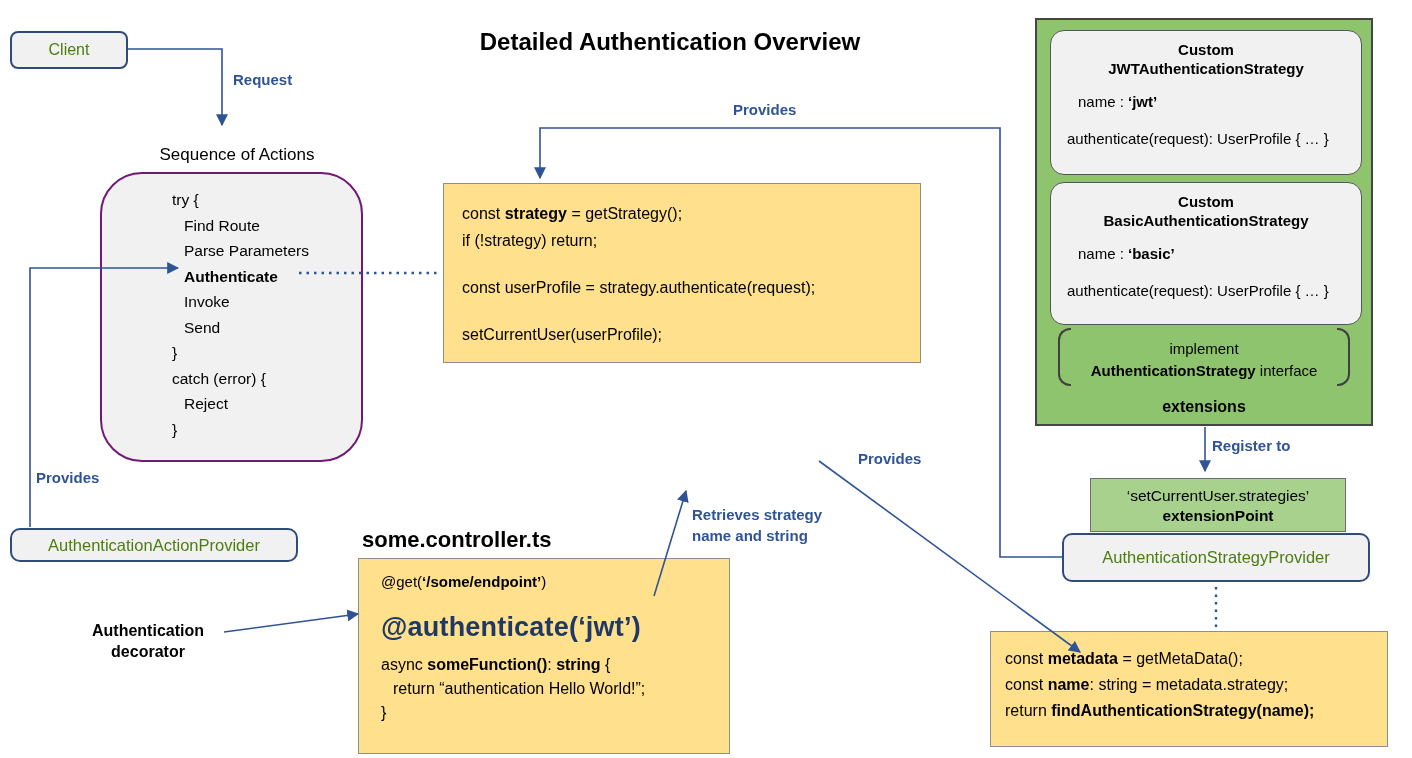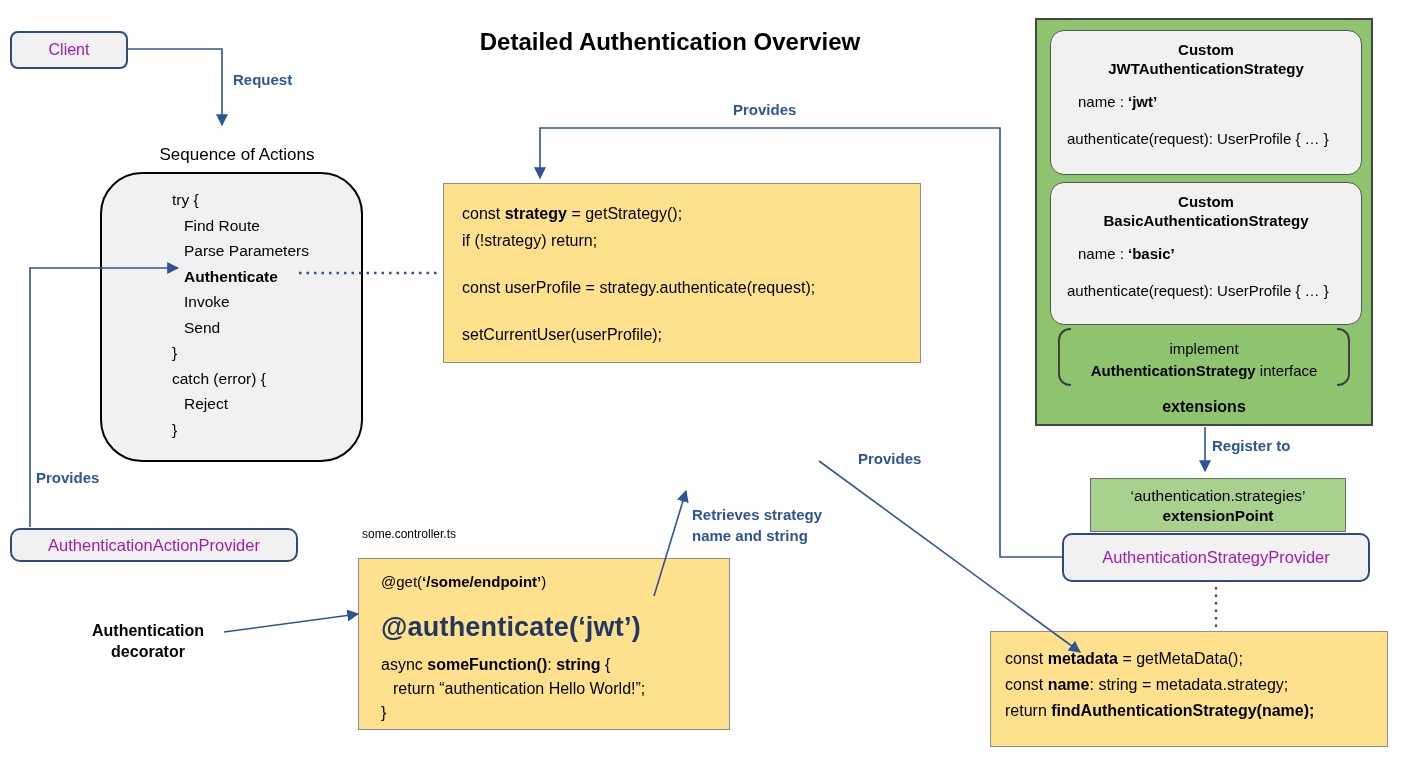--- a/index.html
+++ b/index.html
@@ -8,26 +8,26 @@
 
   .abs { position:absolute; }
   .connectors { position:absolute; left:0; top:0; z-index:10; pointer-events:none; }
 
   .diagram-title { left:420px; top:28px; width:500px; text-align:center;
     font-size:24px; font-weight:bold; color:#000; }
 
   .bluelabel { position:absolute; color:#2F5496; font-size:15px; font-weight:600; z-index:11; }
 
   .graybox { position:absolute; background:#F1F1F2; border:2px solid #2F4B7C; border-radius:10px;
-    display:flex; align-items:center; justify-content:center; font-size:16.5px; color:#a21caf; }
+    display:flex; align-items:center; justify-content:center; font-size:16.5px; color:#4d7c0f; }
 
   
   .seq-title { left:112px; top:145px; width:250px; text-align:center; font-size:17px; color:#000; }
   .seq-box { left:100px; top:172px; width:263px; height:290px; background:#F1F1F2;
-    border:2px solid #000000; border-radius:42px; padding:13px 0 0 70px;
+    border:2px solid #701a75; border-radius:42px; padding:13px 0 0 70px;
     font-size:15.5px; line-height:25.5px; color:#000; }
   .seq-box .ind { padding-left:12px; }
   .seq-box .bold { font-weight:bold; }
 
   
   .yellowbox { position:absolute; background:#FFE08C; border:1px solid #8E8E8E; color:#000; }
   .strategy-code { left:443px; top:183px; width:478px; height:180px; padding:16px 0 0 18px;
     font-size:16px; line-height:27px; }
   .gap { height:20px; }
 
@@ -59,22 +59,22 @@
 
   .strategy-provider { left:1062px; top:533px; width:308px; height:49px; }
   .action-provider { left:10px; top:528px; width:288px; height:34px; }
   .metadata-provider { left:566px; top:432px; width:252px; height:52px; }
   .client-box { left:10px; top:31px; width:118px; height:38px; border-radius:8px; font-size:16px; }
 
   
   .retrieves { left:692px; top:504px; line-height:21px; font-size:15px; }
 
   
-  .ctl-filename { left:362px; top:527px; font-size:12px; font-weight:normal; color:#000; }
-  .ctl-box { left:358px; top:558px; width:372px; height:172px; padding:14px 0 0 22px; font-size:16px; }
+  .ctl-filename { left:362px; top:527px; font-size:22px; font-weight:bold; color:#000; }
+  .ctl-box { left:358px; top:558px; width:372px; height:196px; padding:14px 0 0 22px; font-size:16px; }
   .ctl-l1 { font-size:15px; }
   .ctl-l2 { font-size:27px; font-weight:bold; color:#1F3864; margin-top:22px; letter-spacing:0.2px; }
   .ctl-l3 { margin-top:10px; line-height:24px; }
   .ctl-l4 { padding-left:12px; line-height:24px; }
   .ctl-l5 { line-height:24px; }
 
   .decorator-label { left:64px; top:620px; width:168px; text-align:center;
     font-weight:bold; font-size:16px; color:#000; line-height:21px; }
 
   b { font-weight:bold; }
@@ -162,21 +162,21 @@
     <div class="bracket bracket-r"></div>
     <div class="implement">
       <div>implement</div>
       <div><b>AuthenticationStrategy</b><span> interface</span></div>
     </div>
     <div class="ext-footer">extensions</div>
   </div>
   <div class="bluelabel" style="left:1212px; top:437px;">Register to</div>
 
   <div class="extpoint">
-    <div>‘authentication.strategies’</div>
+    <div>‘setCurrentUser.strategies’</div>
     <div style="font-weight:bold;">extensionPoint</div>
   </div>
 
   <div class="graybox strategy-provider">
     <span>AuthenticationStrategyProvider</span>
   </div>
 
   <div class="yellowbox metadata-code">
     <div><span>const </span><b>metadata</b><span> = getMetaData();</span></div>
     <div><span>const </span><b>name</b><span>: string = metadata.strategy;</span></div>

